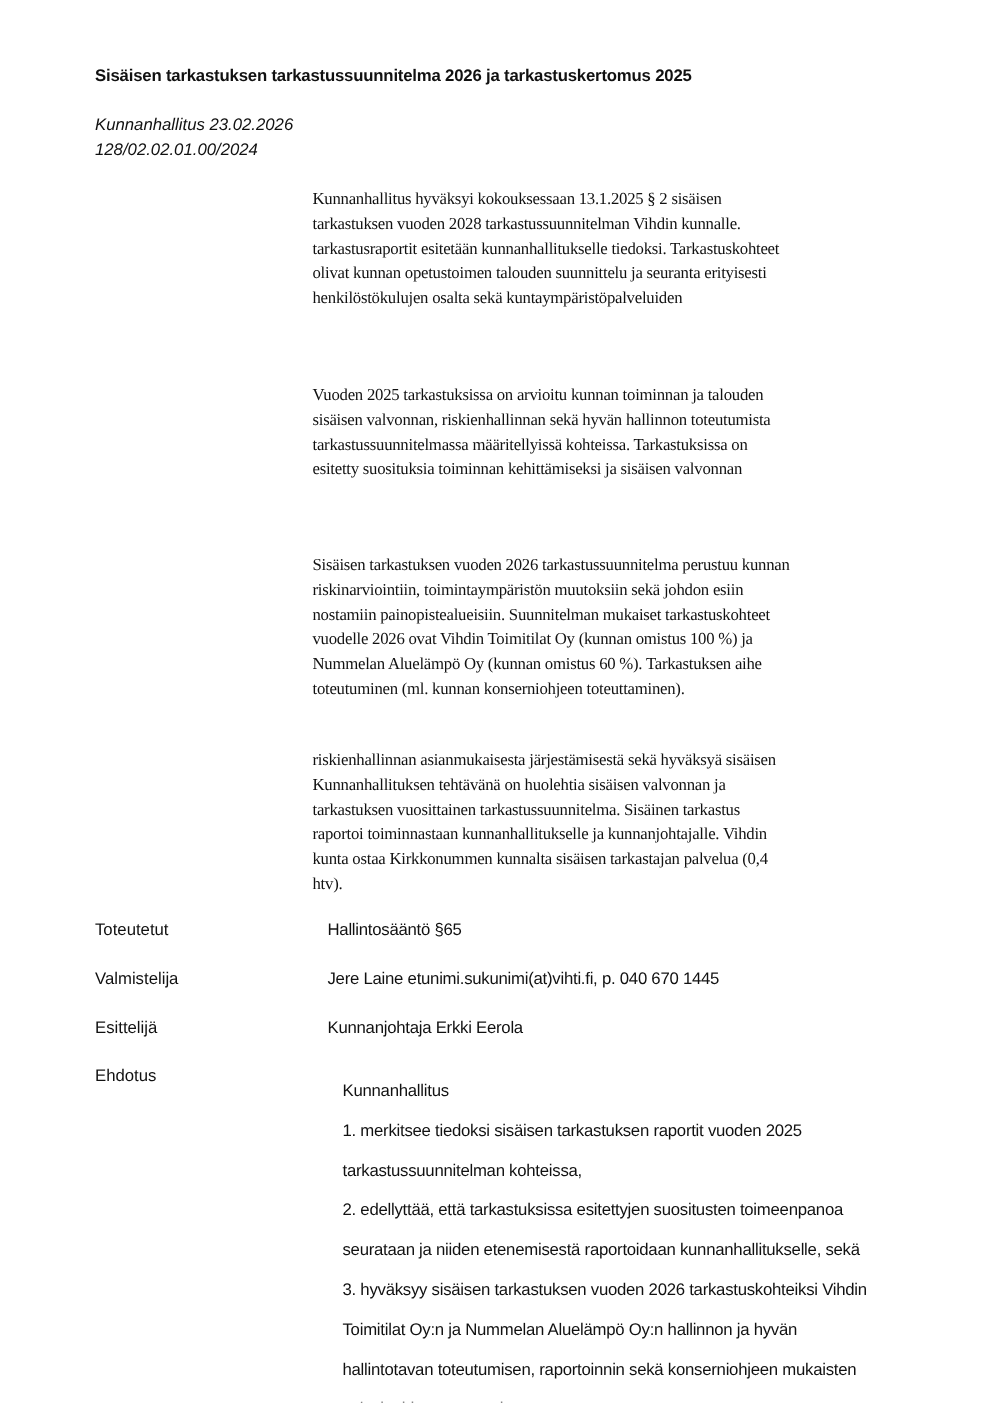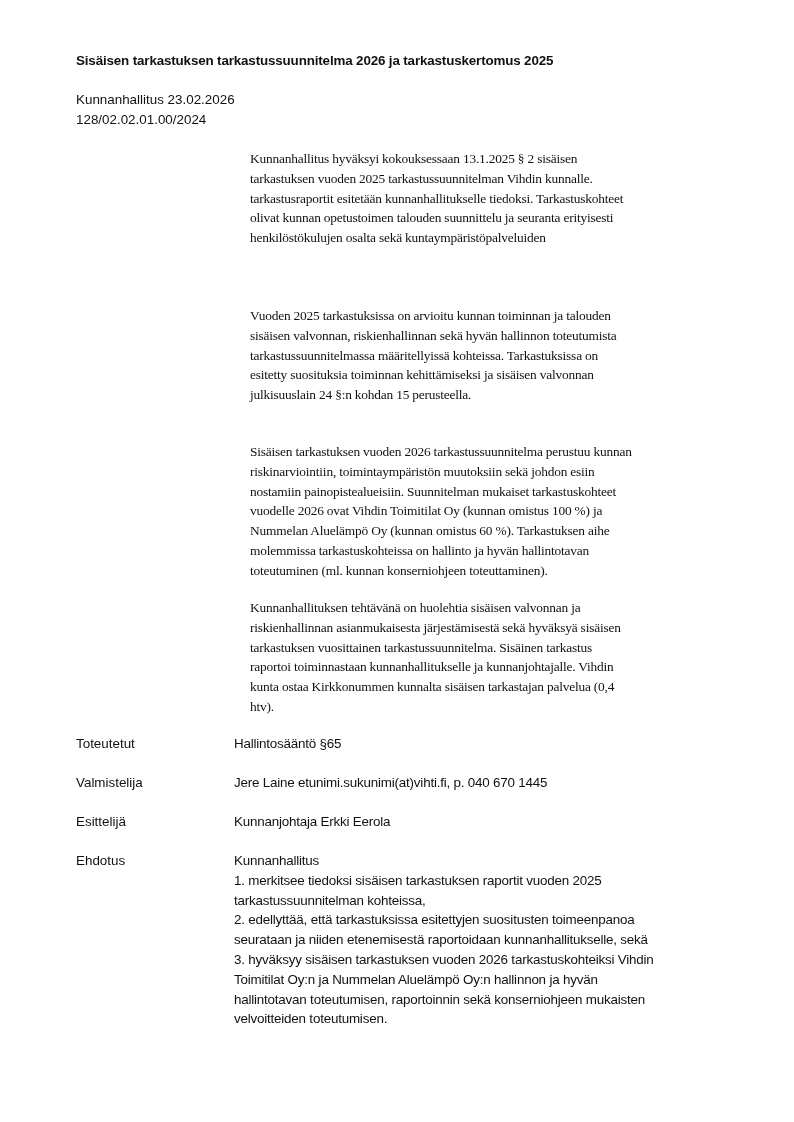--- a/index.html
+++ b/index.html
@@ -29,21 +29,21 @@
       font-weight: bold;
       font-size: 13.4px;
       letter-spacing: -0.15px;
       white-space: nowrap;
     }
     .meta {
       position: absolute;
       left: 76px;
       top: 90px;
     }
-    .meta div { white-space: nowrap; }
+    .meta div { white-space: nowrap; font-style: italic; }
     .body-text {
       position: absolute;
       left: 250px;
       width: 490px;
       font-family: Liberation Serif, serif;
     }
     .para p {
       margin: 0;
       white-space: nowrap;
       letter-spacing: -0.2px;
@@ -54,68 +54,66 @@
       width: 670px;
     }
     .row .label {
       position: absolute;
       left: 0;
       top: 0;
       white-space: nowrap;
     }
     .row .value {
       position: absolute;
-      left: 158px;
+      left: 186px;
       top: 0;
       white-space: nowrap;
       letter-spacing: -0.2px;
     }
-    .row .value p { margin: 0; white-space: nowrap; }
+    .row .value p { margin: 12px; white-space: nowrap; }
   </style>
 </head>
 <body>
 
 <div class="page">
 
   <div class="title">Sisäisen tarkastuksen tarkastussuunnitelma 2026 ja tarkastuskertomus 2025</div>
 
   <div class="meta">
     <div>Kunnanhallitus 23.02.2026</div>
     <div>128/02.02.01.00/2024</div>
   </div>
 
   <div class="body-text para" style="top:149px;">
     <p>Kunnanhallitus  hyväksyi kokouksessaan 13.1.2025 § 2 sisäisen</p>
-    <p>tarkastuksen vuoden 2025 tarkastussuunnitelman Vihdin kunnalle.</p>
+    <p>tarkastuksen vuoden 2028 tarkastussuunnitelman Vihdin kunnalle.</p>
     <p>tarkastusraportit  esitetään kunnanhallitukselle tiedoksi. Tarkastuskohteet</p>
     <p>olivat kunnan opetustoimen talouden suunnittelu ja seuranta erityisesti</p>
     <p>henkilöstökulujen  osalta sekä kuntaympäristöpalveluiden</p>
   </div>
 
   <div class="body-text para" style="top:306px;">
     <p>Vuoden  2025 tarkastuksissa on arvioitu kunnan  toiminnan ja talouden</p>
     <p>sisäisen valvonnan,  riskienhallinnan sekä hyvän  hallinnon toteutumista</p>
     <p>tarkastussuunnitelmassa määritellyissä kohteissa. Tarkastuksissa on</p>
     <p>esitetty suosituksia toiminnan kehittämiseksi ja sisäisen valvonnan</p>
-    <p>julkisuuslain 24 §:n kohdan 15 perusteella.</p>
   </div>
 
   <div class="body-text para" style="top:442px;">
     <p>Sisäisen tarkastuksen vuoden  2026 tarkastussuunnitelma perustuu  kunnan</p>
     <p>riskinarviointiin, toimintaympäristön  muutoksiin sekä johdon esiin</p>
     <p>nostamiin painopistealueisiin. Suunnitelman  mukaiset tarkastuskohteet</p>
     <p>vuodelle 2026 ovat Vihdin Toimitilat Oy (kunnan omistus 100 %) ja</p>
     <p>Nummelan  Aluelämpö Oy (kunnan omistus 60 %). Tarkastuksen aihe</p>
-    <p>molemmissa tarkastuskohteissa on hallinto ja hyvän hallintotavan</p>
     <p>toteutuminen  (ml. kunnan konserniohjeen toteuttaminen).</p>
   </div>
 
   <div class="body-text para" style="top:598px;">
+    <p>riskienhallinnan asianmukaisesta järjestämisestä sekä hyväksyä sisäisen</p>
     <p>Kunnanhallituksen tehtävänä  on huolehtia  sisäisen valvonnan ja</p>
-    <p>riskienhallinnan asianmukaisesta järjestämisestä sekä hyväksyä sisäisen</p>
     <p>tarkastuksen vuosittainen tarkastussuunnitelma. Sisäinen tarkastus</p>
     <p>raportoi  toiminnastaan kunnanhallitukselle ja kunnanjohtajalle. Vihdin</p>
     <p>kunta  ostaa Kirkkonummen  kunnalta  sisäisen tarkastajan palvelua (0,4</p>
     <p>htv).</p>
   </div>
 
   <div class="row" style="top:734px;">
     <span class="label">Toteutetut</span>
     <span class="value">Hallintosääntö §65</span>
   </div>

